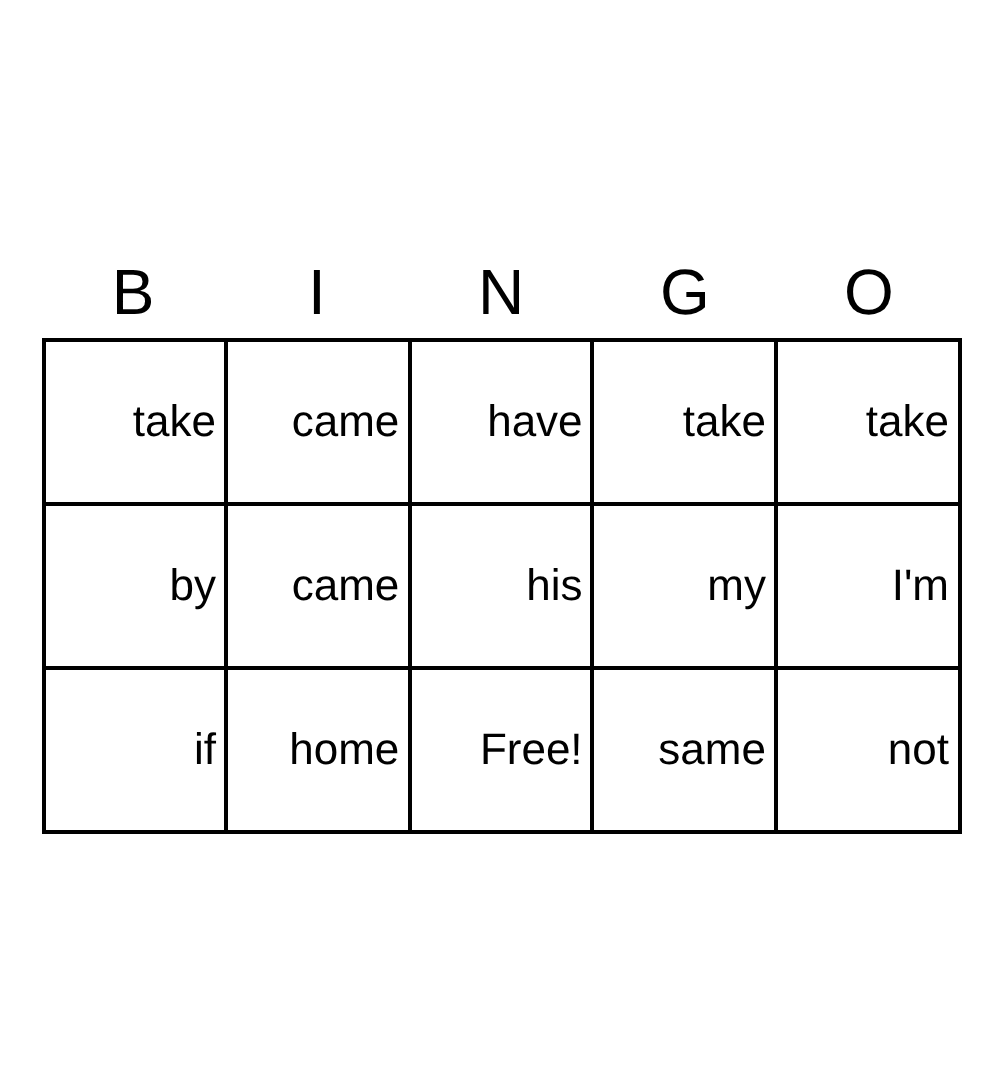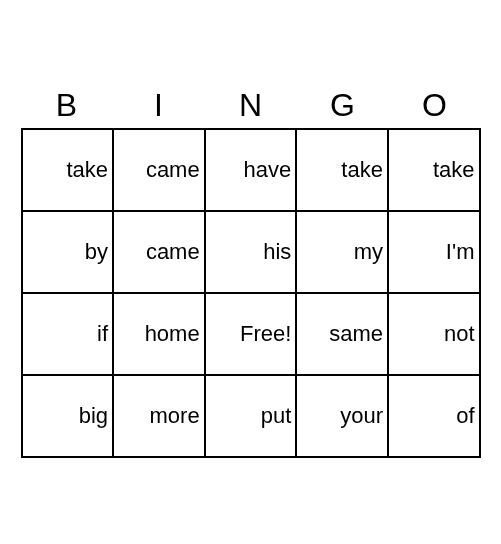--- a/index.html
+++ b/index.html
@@ -85,22 +85,15 @@
           <td>my</td>
           <td>I'm</td>
         </tr>
         <tr>
           <td>if</td>
           <td>home</td>
           <td>Free!</td>
           <td>same</td>
           <td>not</td>
         </tr>
-        <tr>
-          <td>big</td>
-          <td>more</td>
-          <td>put</td>
-          <td>your</td>
-          <td>of</td>
-        </tr>
       </tbody>
   </table>
 </div>
 
 </body></html>

